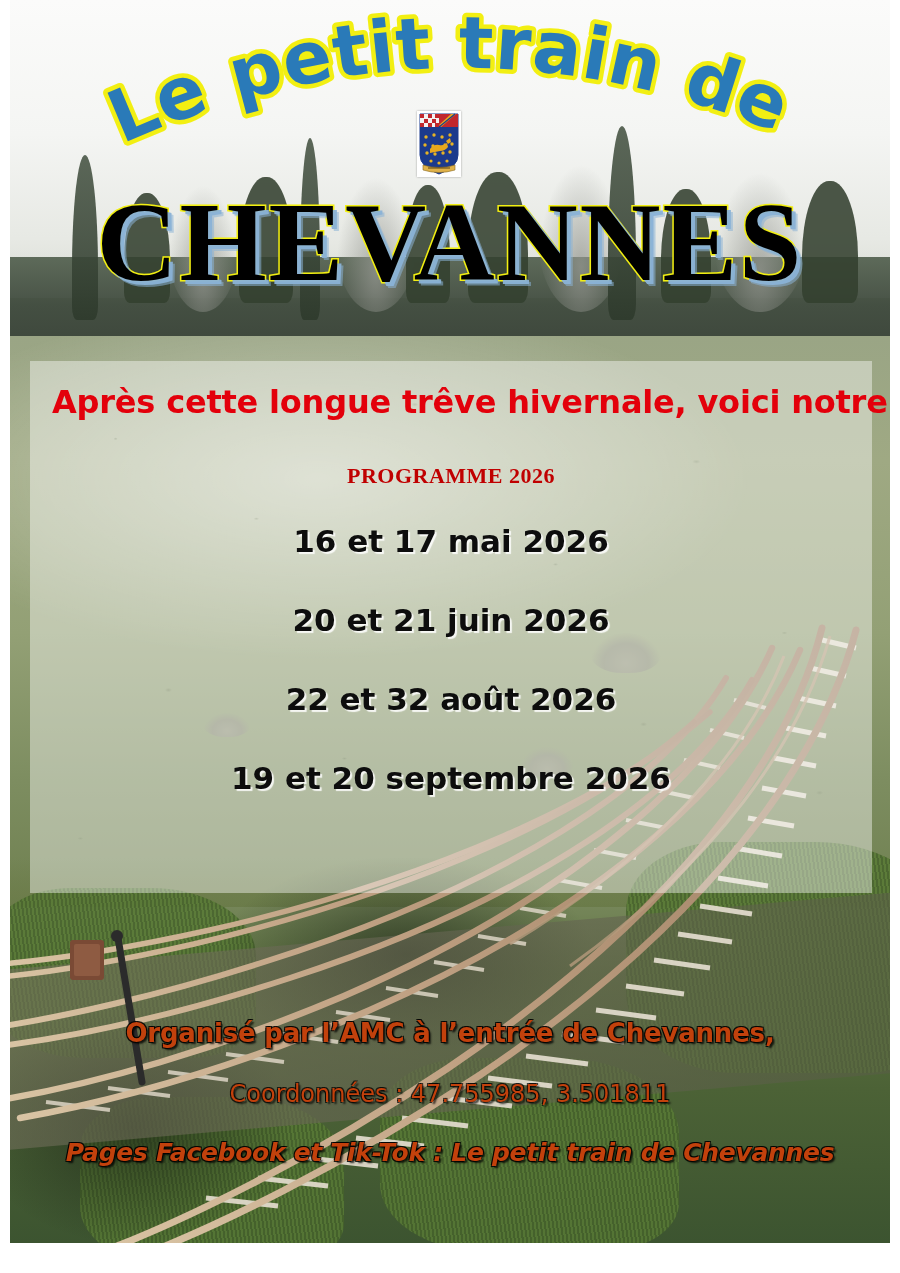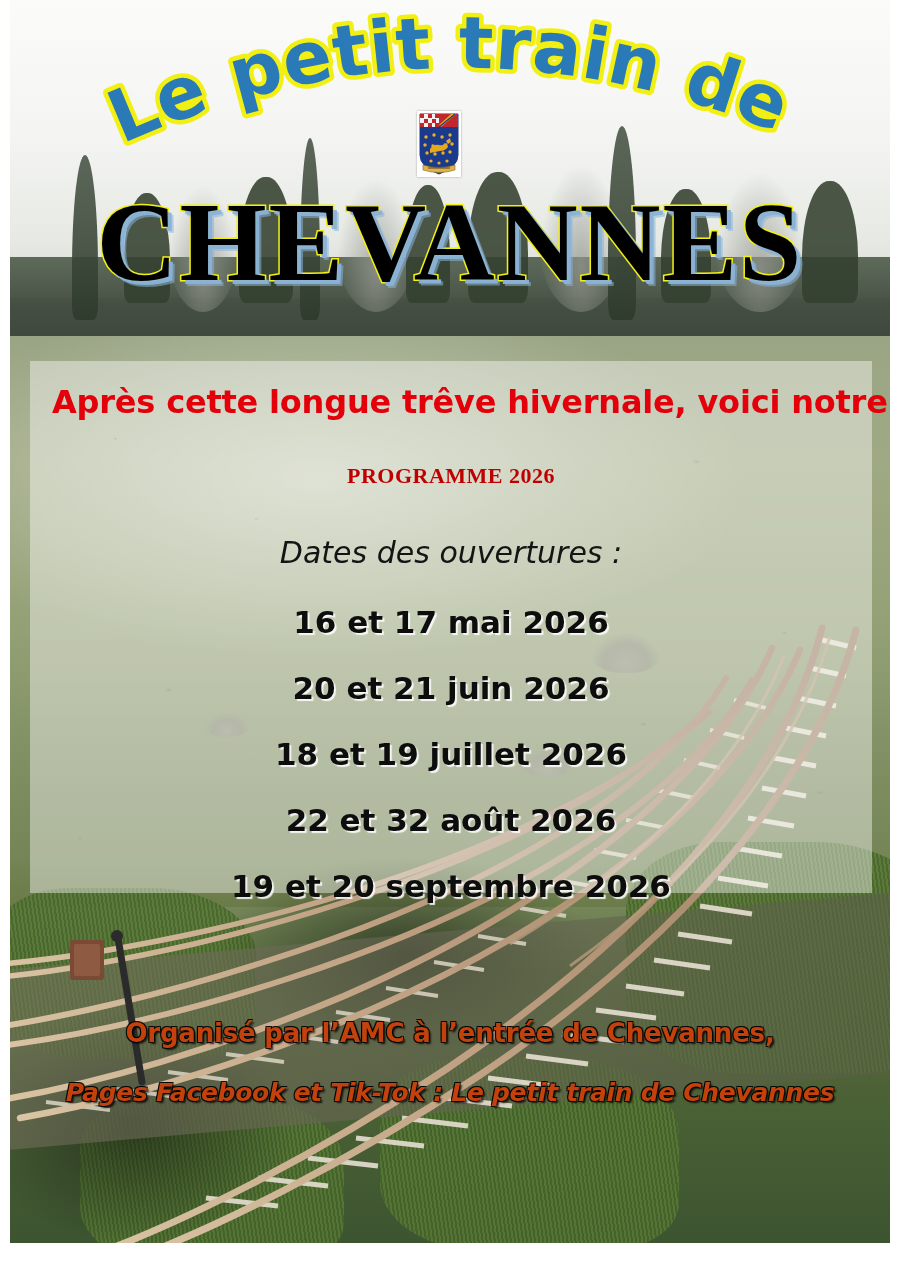--- a/index.html
+++ b/index.html
@@ -193,21 +193,21 @@
     font-size:30px;
     color:#141414;
     margin:46px 0 0 0;
   }
   .date-list{list-style:none;margin:0;padding:0;}
   .date-item{
     font-family:"DejaVu Sans","Liberation Sans",sans-serif;
     font-weight:700;
     font-size:31px;
     color:#0d0d0d;
-    margin-top:30px;
+    margin-top:43px;
     text-shadow:2px 2px 1px rgba(255,255,255,.85);
   }
   .date-item:first-child{margin-top:34px;}
 
   
   .footer{
     position:absolute;left:0;top:1018px;width:100%;
     text-align:center;
   }
   .foot-line{
@@ -425,28 +425,27 @@
       <path d="M4,52 q16,5 32,0 l0,5 q-16,5 -32,0 z" fill="#e0b24a" stroke="#8a6a20" stroke-width="0.6"></path>
       <line x1="9" y1="55" x2="31" y2="55" stroke="#5a4412" stroke-width="1"></line>
     </svg>
   </div>
 
   <div class="chevannes">CHEVANNES</div>
 
   <div class="panel">
     <p class="line-intro">Après cette longue trêve hivernale, voici notre</p>
     <p class="line-programme">PROGRAMME 2026</p>
-    <p class="line-dates-label">Dates des ouvertures :</p>
     <ul class="date-list">
       <li class="date-item">16 et 17 mai 2026</li>
       <li class="date-item">20 et 21 juin 2026</li>
-      <li class="date-item">18 et 19 juillet 2026</li>
       <li class="date-item">22 et 32 août 2026</li>
       <li class="date-item">19 et 20 septembre 2026</li>
     </ul>
   </div>
 
   <div class="footer">
     <p class="foot-line foot-1">Organisé par l’AMC à l’entrée de Chevannes,</p>
+    <p class="foot-line foot-3">Coordonnées : 47.755985, 3.501811</p>
     <p class="foot-line foot-4">Pages Facebook et Tik-Tok : Le petit train de Chevannes</p>
   </div>
 
 </div>
 
 </body></html>

